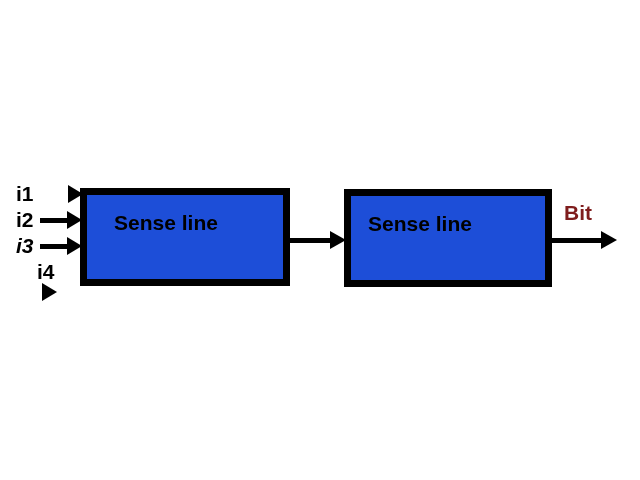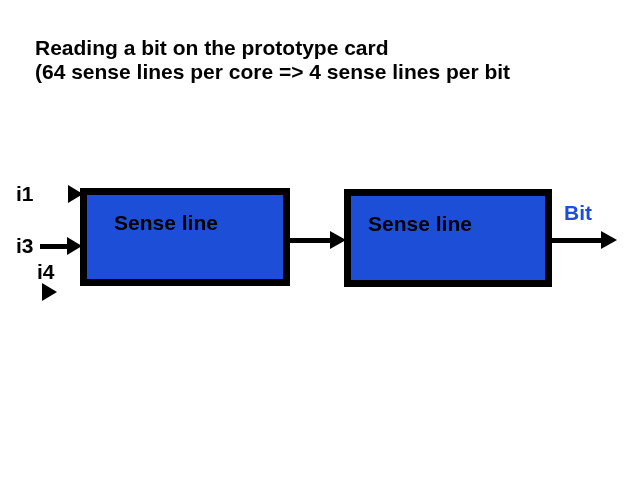--- a/index.html
+++ b/index.html
@@ -25,21 +25,21 @@
   }
   .input-row {
     position: absolute;
     left: 16px;
     width: 66px; height: 22px;
     display: flex;
     align-items: center;
   }
   .row-i1 { top: 183px; gap: 17px; }
   .row-i2 { top: 209px; }
-  .row-i3 { top: 235px; }
+  .row-i3 { top: 235px; font-style: italic; }
   .row-i4 { top: 261px; flex-direction: column; }
   .ilabel {
     width: 24px;
     font-size: 21px;
     font-weight: bold;
     color: #000000;
     line-height: 22px;
   }
   .aline {
     flex: 1;
@@ -86,35 +86,36 @@
   }
   .connector-line { left: 288px; top: 238px; width: 45px; }
   .connector-head { left: 330px; top: 231px; }
   .output-line { left: 550px; top: 238px; width: 52px; }
   .output-head { left: 601px; top: 231px; }
   .output-label {
     position: absolute;
     left: 564px; top: 201px;
     font-size: 21px;
     font-weight: bold;
-    color: #1d4ed8;
+    color: #7f1d1d;
   }
 </style>
 </head>
 <body>
 
 <div class="canvas">
 
-  <div class="title">
-    <div>Reading a bit on the prototype card</div>
-    <div>(64 sense lines per core =&gt; 4 sense lines per bit</div>
-  </div>
 
   <div class="input-row row-i1">
     <span class="ilabel">i1</span>
+    <span class="aline"></span>
+    <span class="ahead"></span>
+  </div>
+  <div class="input-row row-i2">
+    <span class="ilabel">i2</span>
     <span class="aline"></span>
     <span class="ahead"></span>
   </div>
   <div class="input-row row-i3">
     <span class="ilabel">i3</span>
     <span class="aline"></span>
     <span class="ahead"></span>
   </div>
   <div class="input-row row-i4">
     <span class="ilabel">i4</span>

